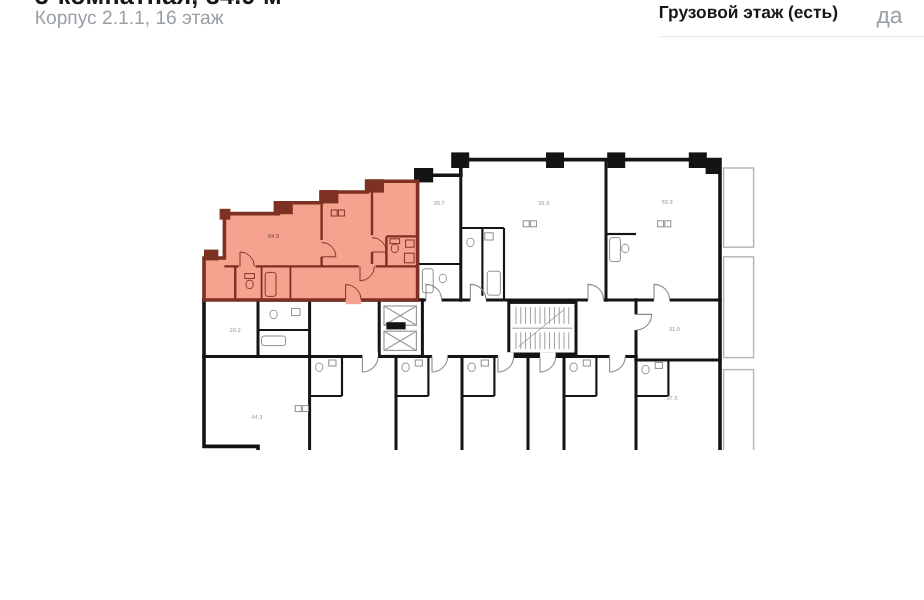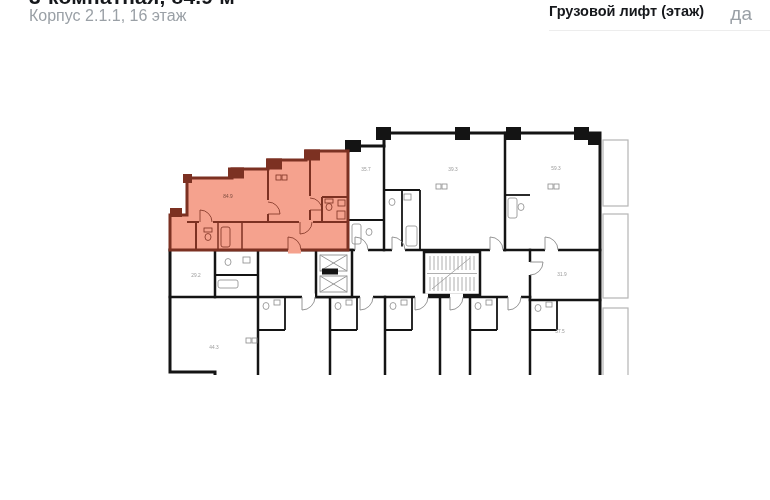--- a/index.html
+++ b/index.html
@@ -14,21 +14,21 @@
   svg.plan{position:absolute;top:0;left:0;}
   svg text{font-family:"Liberation Sans",sans-serif;}
 </style>
 </head>
 <body>
 
 <div class="page">
 
   <div class="title">3-комнатная, 84.9 м²</div>
   <div class="subtitle">Корпус 2.1.1, 16 этаж</div>
-  <div class="spec-label">Грузовой лифт (этаж)</div>
+  <div class="spec-label">Грузовой этаж (есть)</div>
   <div class="spec-value">да</div>
   <div class="spec-divider"></div>
 
   <svg class="plan" width="770" height="500" viewBox="0 0 770 500">
 
     <g stroke="#141414" fill="none" stroke-linecap="square">
       <path d="M348,151 V146 H384 V133 H600 V412" stroke-width="3"></path>
       <path d="M170,250 V372 H215 V397 H470 V412 H600" stroke-width="3"></path>
       <path d="M215,250 H600" stroke-width="2.5"></path>
       <path d="M170,297 H530" stroke-width="2.5"></path>

